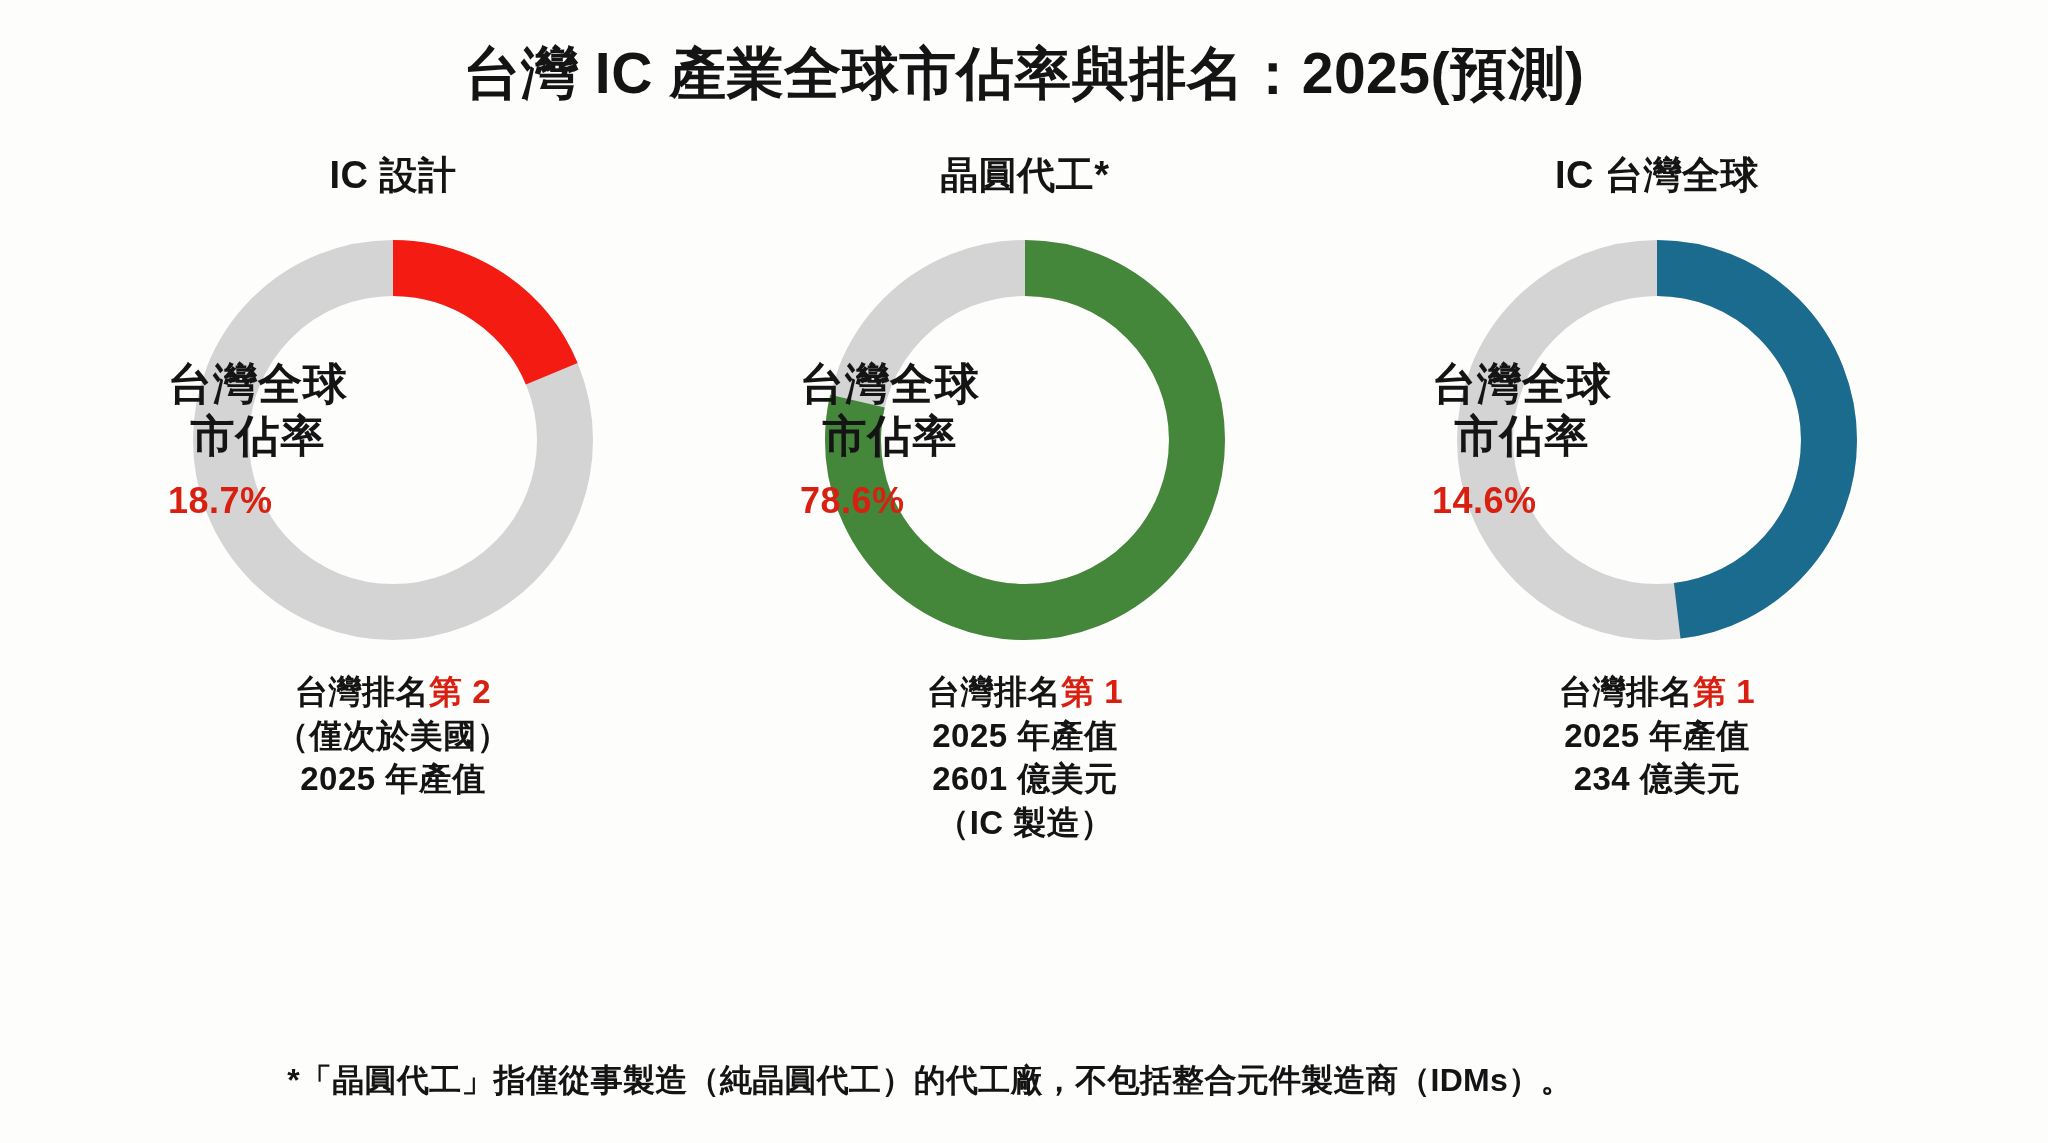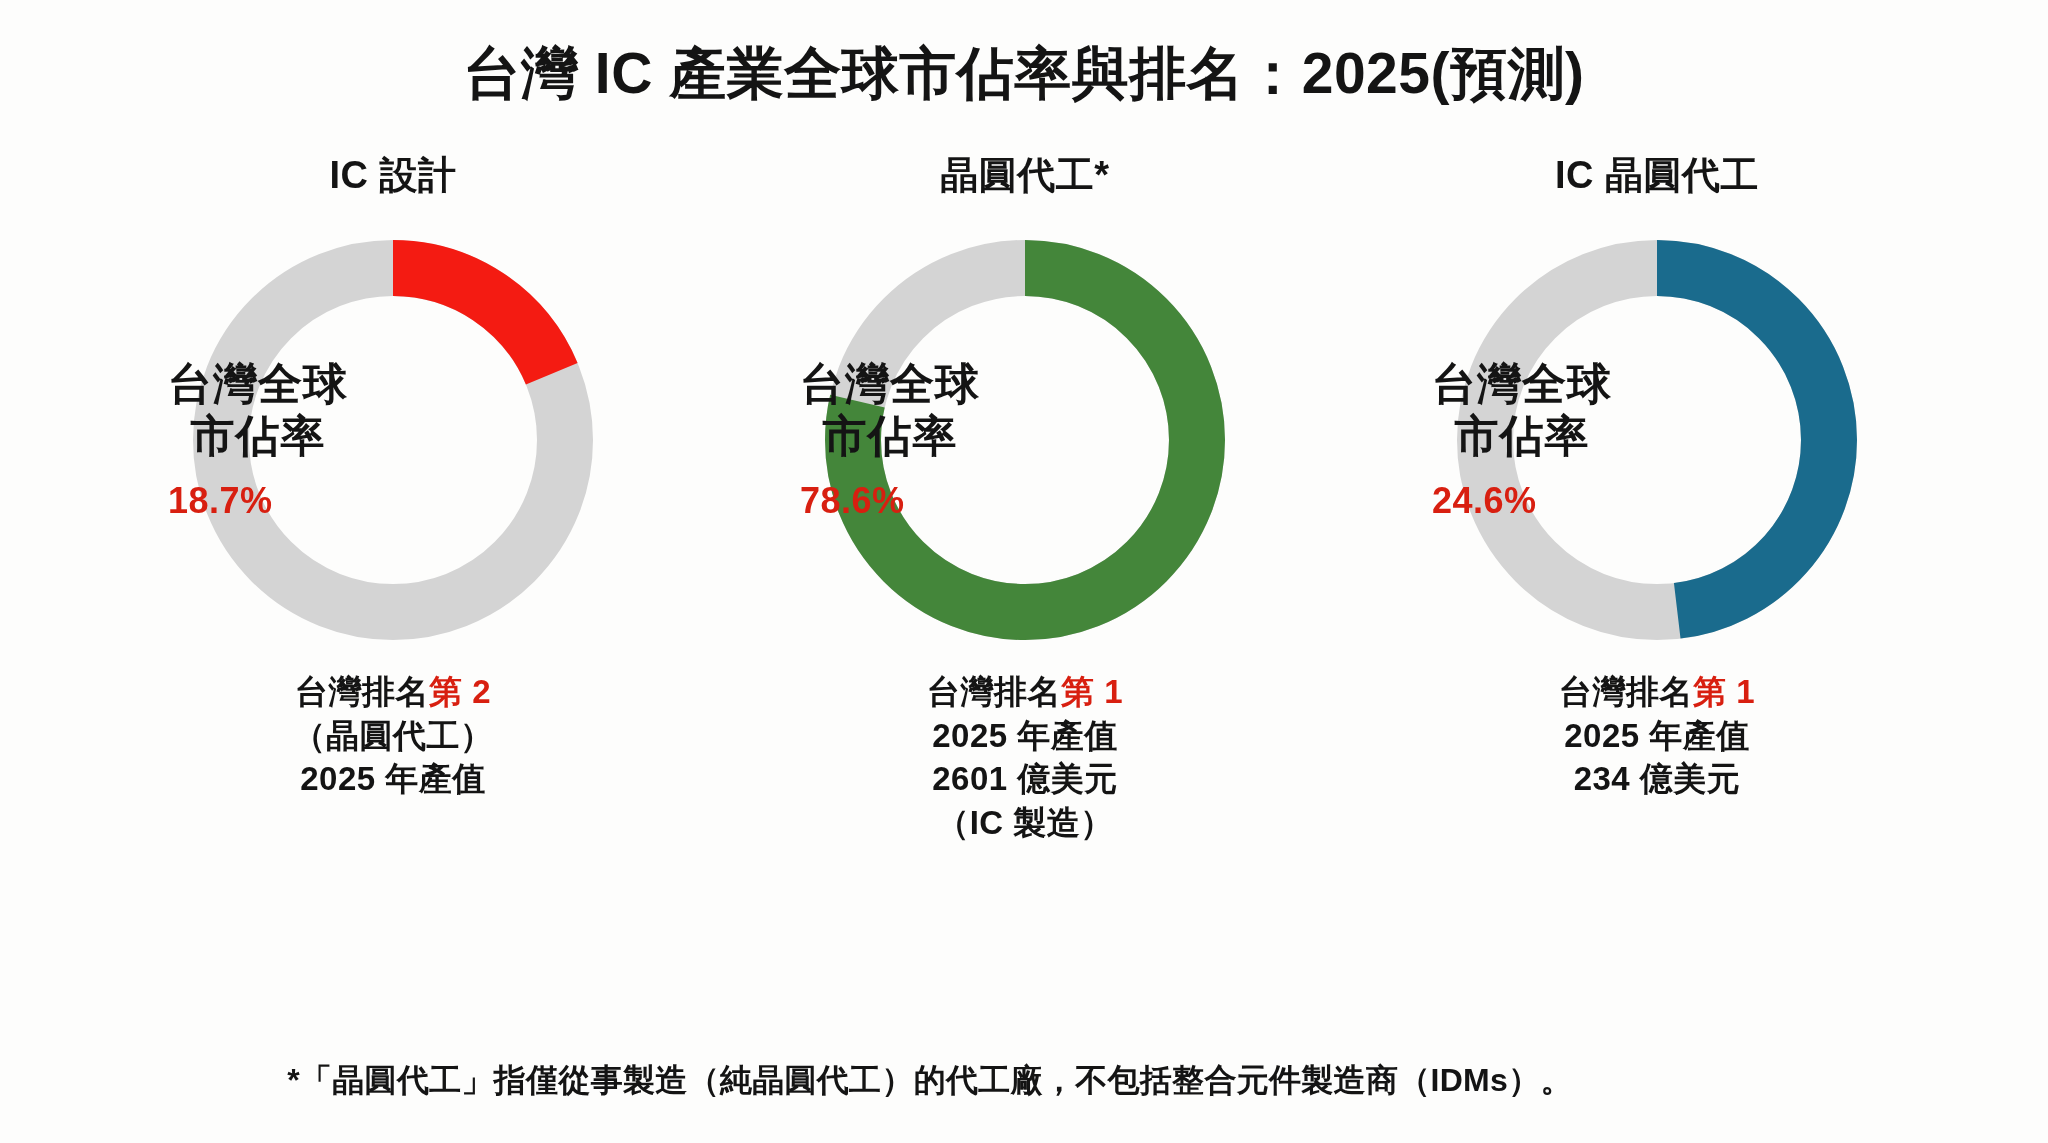--- a/index.html
+++ b/index.html
@@ -148,21 +148,21 @@
           <circle class="donut-arc" cx="225" cy="225" r="172" fill="none" stroke="#f41b12" stroke-width="56" transform="rotate(-90 225 225)" stroke-dasharray="202.09237222012422 878.6155006147646"></circle>
         </svg>
         <div class="donut-center">
           <div class="center-label">台灣全球
 市佔率</div>
           <div class="center-pct">18.7%</div>
         </div>
       </div>
       <div class="col-notes">
         <span class="line"><span>台灣排名</span><span class="rank-red">第 2</span></span>
-        <span class="line">（晶圓代工）</span>
+        <span class="line">（僅次於美國）</span>
         <span class="line">2025 年產值</span>
       </div>
     </div>
 
     <div class="column">
       <div class="col-title">晶圓代工*</div>
       <div class="donut-wrap">
         <svg class="donut-svg" viewBox="0 0 450 450">
           <circle cx="225" cy="225" r="172" fill="none" stroke="#d4d4d4" stroke-width="56"></circle>
           <circle class="donut-arc" cx="225" cy="225" r="172" fill="none" stroke="#44863a" stroke-width="56" transform="rotate(-90 225 225)" stroke-dasharray="849.4363880482225 231.2714847866663"></circle>
@@ -175,30 +175,30 @@
       </div>
       <div class="col-notes">
         <span class="line"><span>台灣排名</span><span class="rank-red">第 1</span></span>
         <span class="line">2025 年產值</span>
         <span class="line">2601 億美元</span>
         <span class="line">（IC 製造）</span>
       </div>
     </div>
 
     <div class="column">
-      <div class="col-title">IC 晶圓代工</div>
+      <div class="col-title">IC 台灣全球</div>
       <div class="donut-wrap">
         <svg class="donut-svg" viewBox="0 0 450 450">
           <circle cx="225" cy="225" r="172" fill="none" stroke="#d4d4d4" stroke-width="56"></circle>
           <circle class="donut-arc" cx="225" cy="225" r="172" fill="none" stroke="#1a6b8d" stroke-width="56" transform="rotate(-90 225 225)" stroke-dasharray="519.8204868335815 560.8873860013073"></circle>
         </svg>
         <div class="donut-center">
           <div class="center-label">台灣全球
 市佔率</div>
-          <div class="center-pct">24.6%</div>
+          <div class="center-pct">14.6%</div>
         </div>
       </div>
       <div class="col-notes">
         <span class="line"><span>台灣排名</span><span class="rank-red">第 1</span></span>
         <span class="line">2025 年產值</span>
         <span class="line">234 億美元</span>
       </div>
     </div>
 
   </div>

